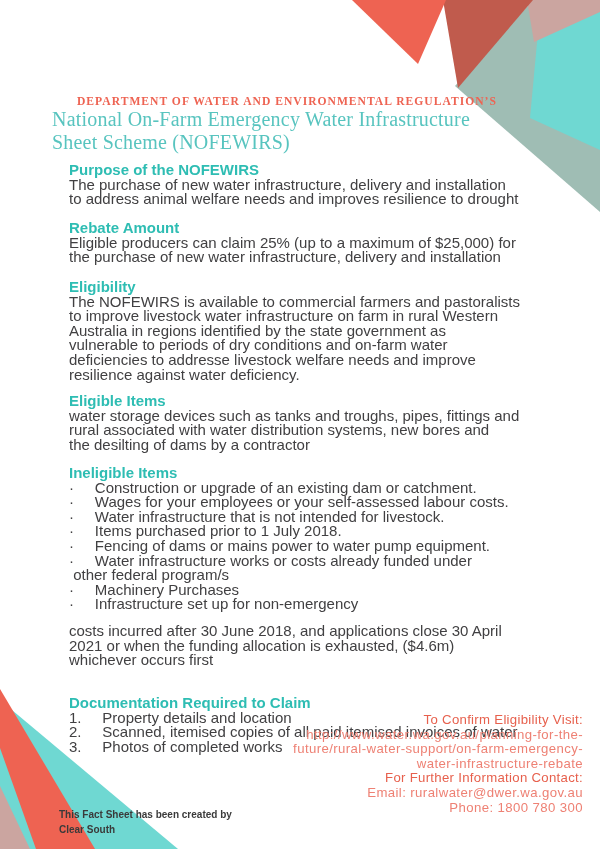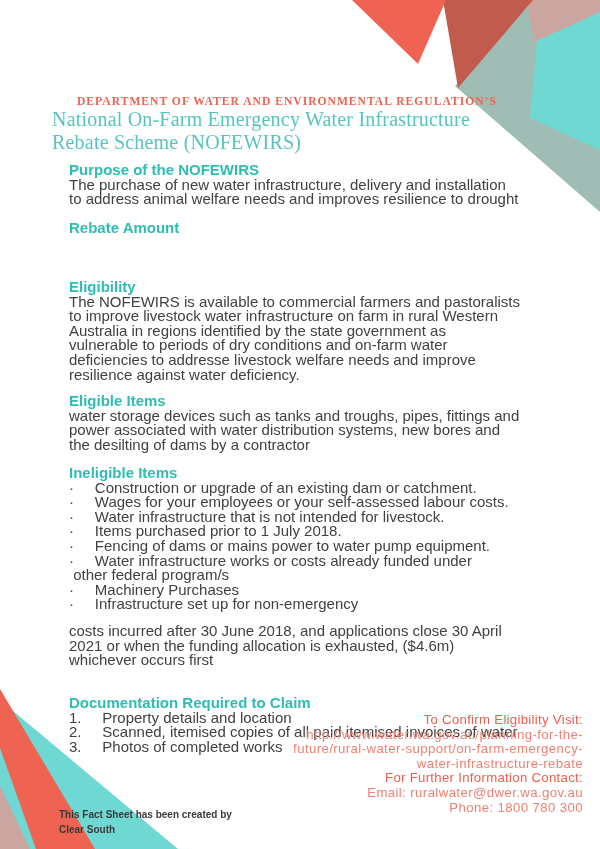--- a/index.html
+++ b/index.html
@@ -54,52 +54,56 @@
       <polygon points="0,700 178,849 0,849" fill="var(--teal-bright)"></polygon>
       <polygon points="0,689 95,849 36,849 0,748" fill="var(--coral)"></polygon>
       <polygon points="0,786 30,849 0,849" fill="var(--mauve)"></polygon>
     </g>
   </svg>
 
   <div class="dept">DEPARTMENT OF WATER AND ENVIRONMENTAL REGULATION’S</div>
 
   <div class="title">
       <div class="ln">National On-Farm Emergency Water Infrastructure</div>
-      <div class="ln">Rebate Scheme (NOFEWIRS)</div>
+      <div class="ln">Sheet Scheme (NOFEWIRS)</div>
     </div>
 
   <div class="sec" style="top:163px">
     <div class="h">Purpose of the NOFEWIRS</div>
     <div>
         <div class="ln">The purchase of new water infrastructure, delivery and installation</div>
         <div class="ln">to address animal welfare needs and improves resilience to drought</div>
       </div>
   </div>
 
   <div class="sec" style="top:221px">
     <div class="h">Rebate Amount</div>
+    <div>
+        <div class="ln">Eligible producers can claim 25% (up to a maximum of $25,000) for</div>
+        <div class="ln">the purchase of new water infrastructure, delivery and installation</div>
+      </div>
   </div>
 
   <div class="sec" style="top:280px">
     <div class="h">Eligibility</div>
     <div>
         <div class="ln">The NOFEWIRS is available to commercial farmers and pastoralists</div>
         <div class="ln">to improve livestock water infrastructure on farm in rural Western</div>
         <div class="ln">Australia in regions identified by the state government as</div>
         <div class="ln">vulnerable to periods of dry conditions and on-farm water</div>
         <div class="ln">deficiencies to addresse livestock welfare needs and improve</div>
         <div class="ln">resilience against water deficiency.</div>
       </div>
   </div>
 
   <div class="sec" style="top:394px">
     <div class="h">Eligible Items</div>
     <div>
         <div class="ln">water storage devices such as tanks and troughs, pipes, fittings and</div>
-        <div class="ln">power associated with water distribution systems, new bores and</div>
+        <div class="ln">rural associated with water distribution systems, new bores and</div>
         <div class="ln">the desilting of dams by a contractor</div>
       </div>
   </div>
 
   <div class="sec" style="top:466px">
     <div class="h">Ineligible Items</div>
     <div>
         <div class="ln">·&nbsp;&nbsp;&nbsp;&nbsp;&nbsp;Construction or upgrade of an existing dam or catchment.</div>
         <div class="ln">·&nbsp;&nbsp;&nbsp;&nbsp;&nbsp;Wages for your employees or your self-assessed labour costs.</div>
         <div class="ln">·&nbsp;&nbsp;&nbsp;&nbsp;&nbsp;Water infrastructure that is not intended for livestock.</div>

